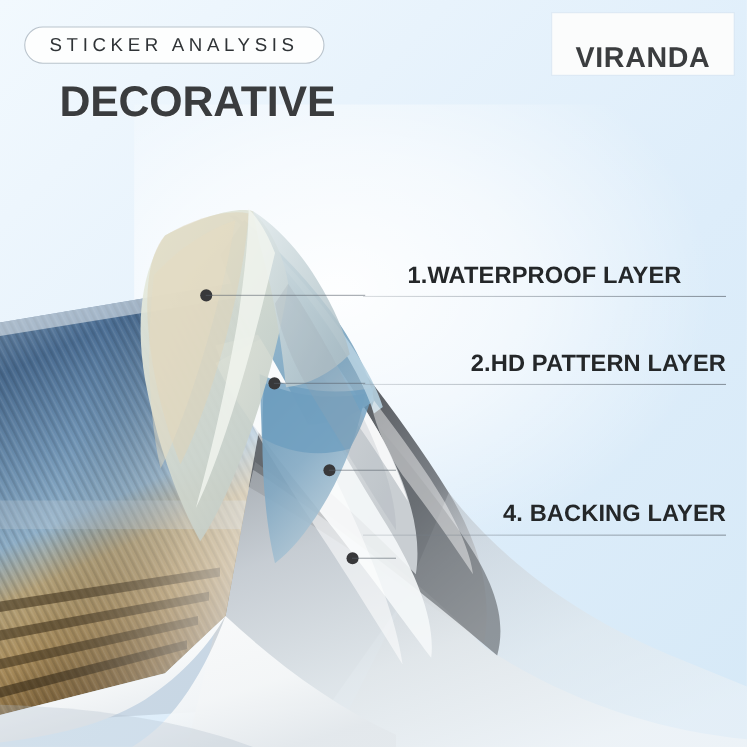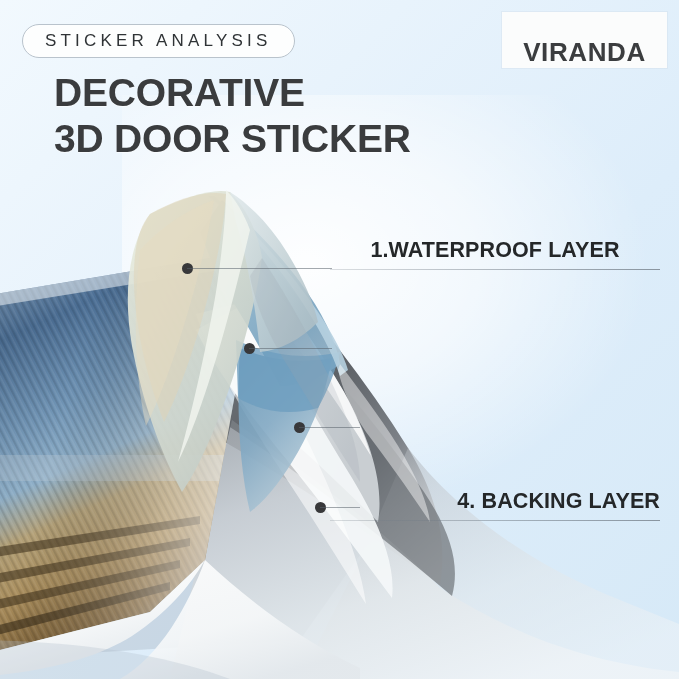--- a/index.html
+++ b/index.html
@@ -106,21 +106,21 @@
     padding-bottom: 7px;
   }
   .callout .rule {
     height: 1px;
     width: 100%;
     background: linear-gradient(to right, rgba(120,130,140,0.25), rgba(110,120,130,0.75));
   }
   .c1 { top: 240px; text-align: center; }
   .c2 { top: 320px; }
   .c3 { top: 399px; }
-  .c4 { top: 491px; }
+  .c4 { top: 457px; }
 
   .leader { position: absolute; pointer-events: none; }
   .leader .line {
     position: absolute;
     height: 1px;
     background: rgba(90,99,108,0.55);
     top: 0;
     left: 0;
   }
   .leader .dot {
@@ -351,21 +351,20 @@
                C 414,498 392,466 366,432 C 352,412 342,388 338,370 Z" fill="#ffffff" opacity="0.45" filter="blurSm"></path>
 
       <path d="M -40,640 C 60,640 140,650 210,672 L 230,679 L -40,679 Z" fill="#aebdcb" opacity="0.30" filter="blurSm"></path>
     </svg>
   </div>
 
   <div class="eyebrow">STICKER ANALYSIS</div>
 
   <div class="title-block">
     <div class="title-line">DECORATIVE</div>
-    <div class="title-line">3D DOOR STICKER</div>
   </div>
 
   <div class="brand-box">
     <span class="brand-text">VIRANDA</span>
   </div>
 
   <div class="leader l1">
     <div class="dot"></div>
     <div class="line" style="width:145px;"></div>
   </div>
@@ -380,20 +379,24 @@
   <div class="leader l4">
     <div class="dot"></div>
     <div class="line" style="width:40px;"></div>
   </div>
 
   <div class="callout c1">
     <div class="label">1.WATERPROOF LAYER</div>
     <div class="rule"></div>
   </div>
 
+  <div class="callout c2">
+    <div class="label">2.HD PATTERN LAYER</div>
+    <div class="rule"></div>
+  </div>
 
 
   <div class="callout c4">
     <div class="label">4. BACKING LAYER</div>
     <div class="rule"></div>
   </div>
 
 </div>
 
 </body></html>

